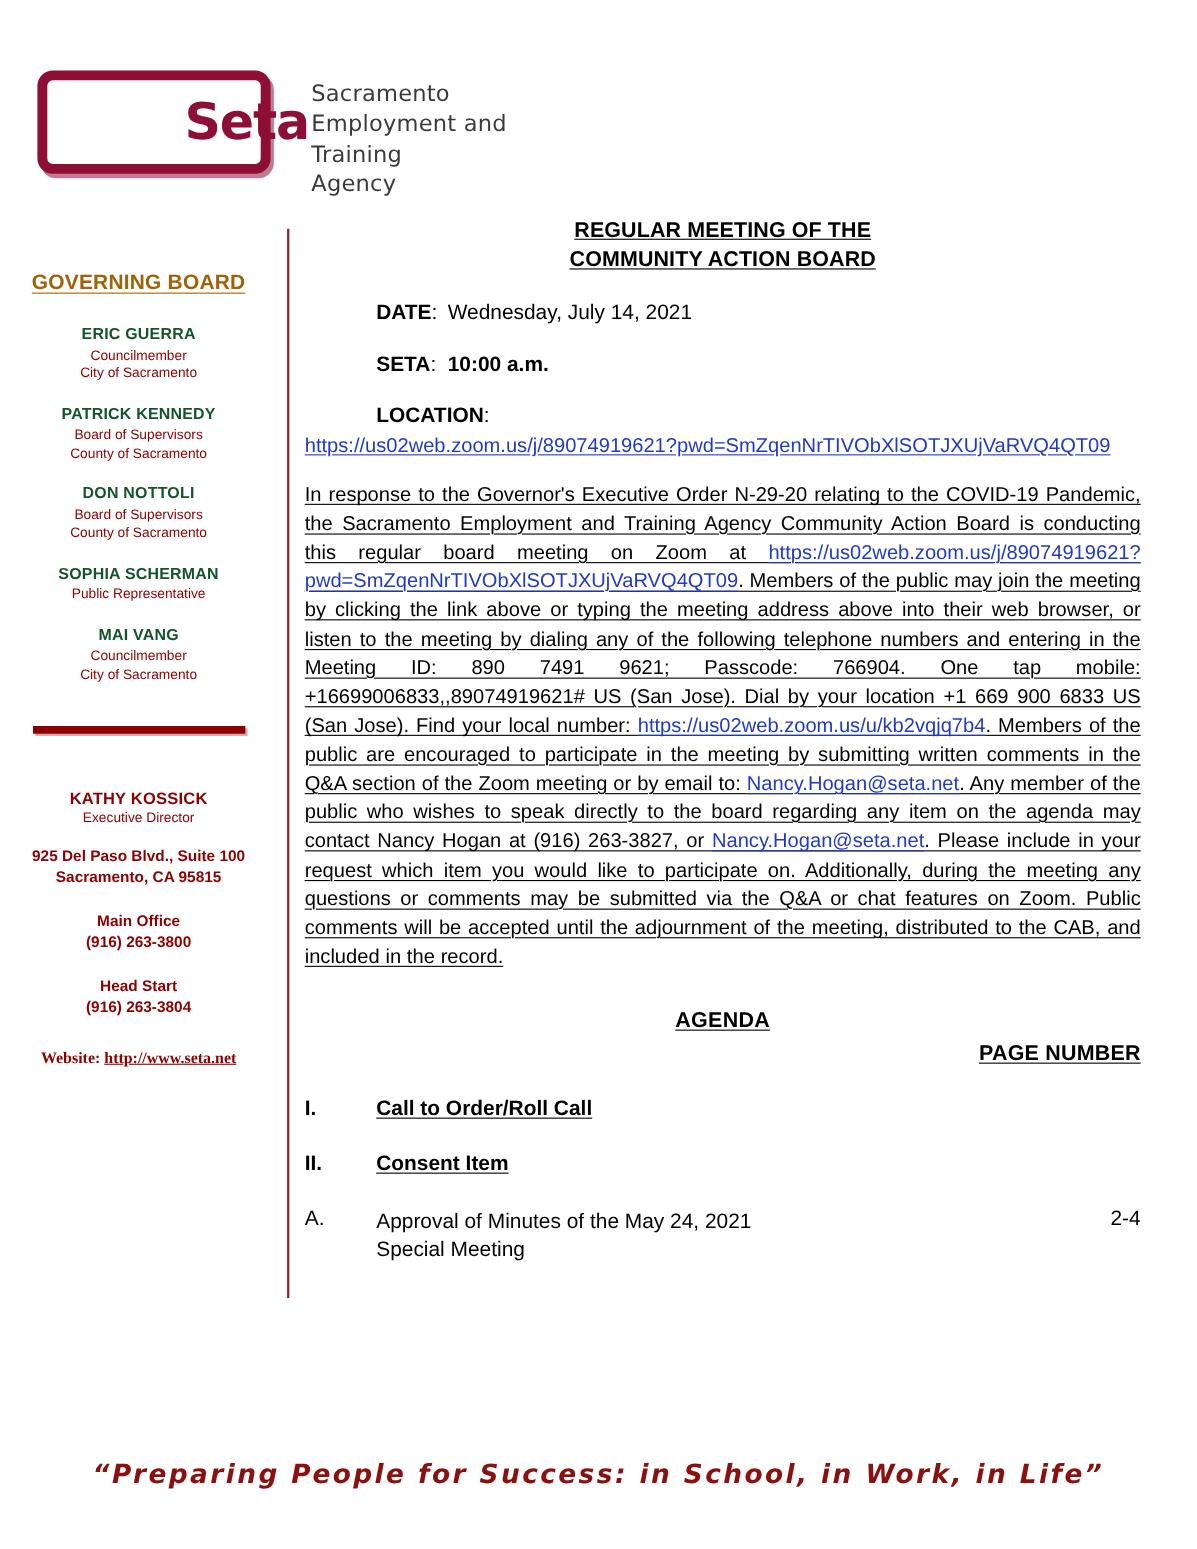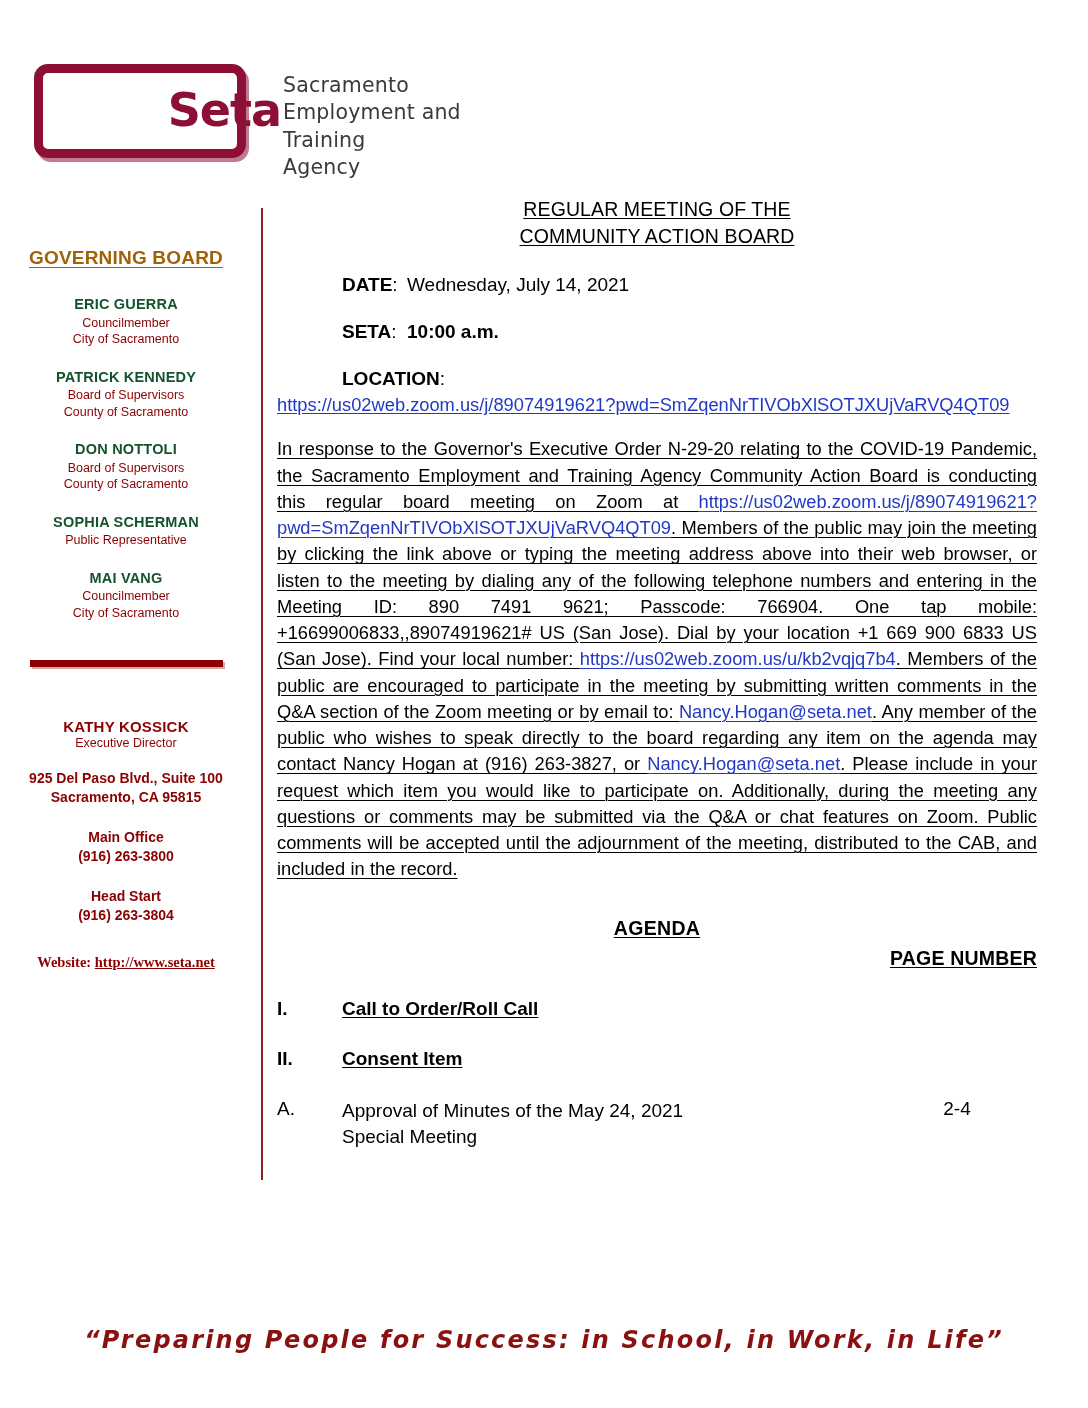--- a/index.html
+++ b/index.html
@@ -146,21 +146,21 @@
 
   
   #main {
     position: absolute;
     left: 277px; top: 196px;
     width: 760px;
   }
   #doc-title {
     text-align: center;
     font-size: 19.5px;
-    font-weight: 400;
+    font-weight: 700;
     line-height: 1.36;
     letter-spacing: 0.1px;
     padding: 0 8px;
   }
   #doc-title .tl { display: block; }
   #doc-title .tl span {
     text-decoration: underline;
     text-underline-offset: 2px;
   }
 
@@ -264,21 +264,21 @@
     flex: 0 0 65px;
   }
   .ai-text {
     flex: 1;
     line-height: 1.38;
     white-space: pre-line;
   }
   .ai-page {
     width: 160px;
     flex: 0 0 160px;
-    text-align: center;
+    text-align: right;
   }
 
   
   #footer {
     position: absolute;
     left: 0; bottom: 54px;
     width: 1088px;
     text-align: center;
     font-family: "DejaVu Sans", sans-serif;
     font-size: 24px;

